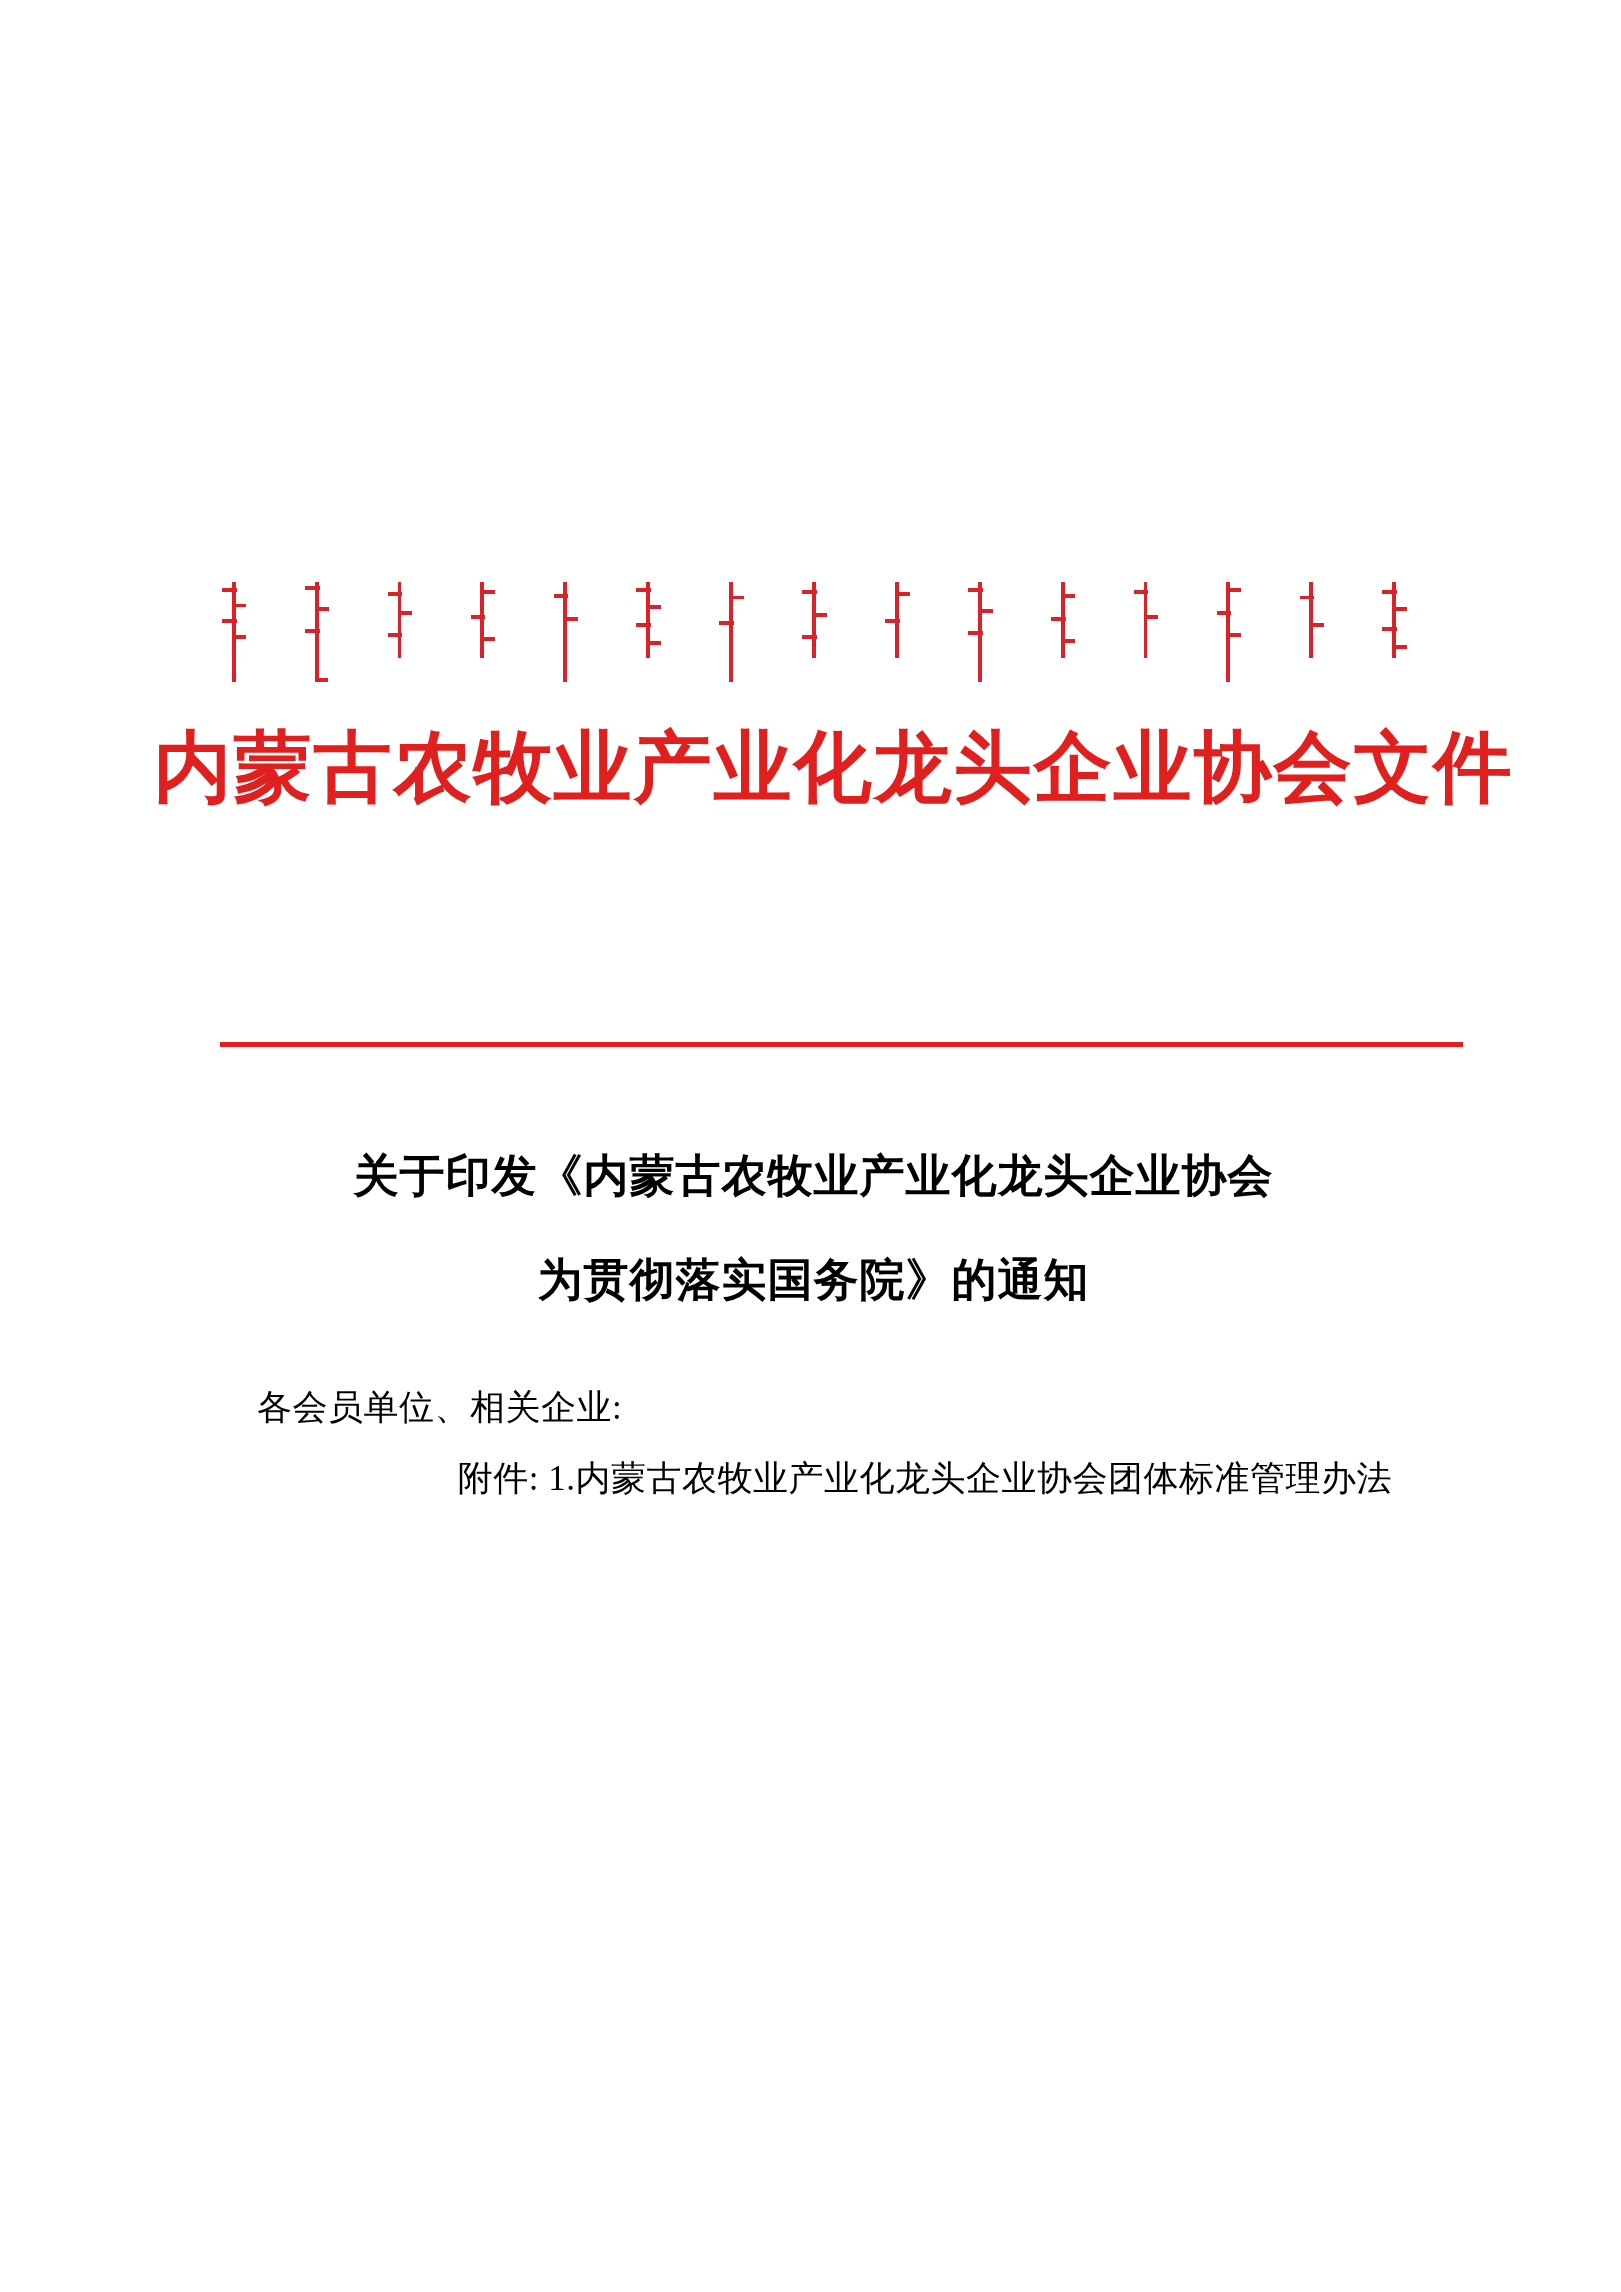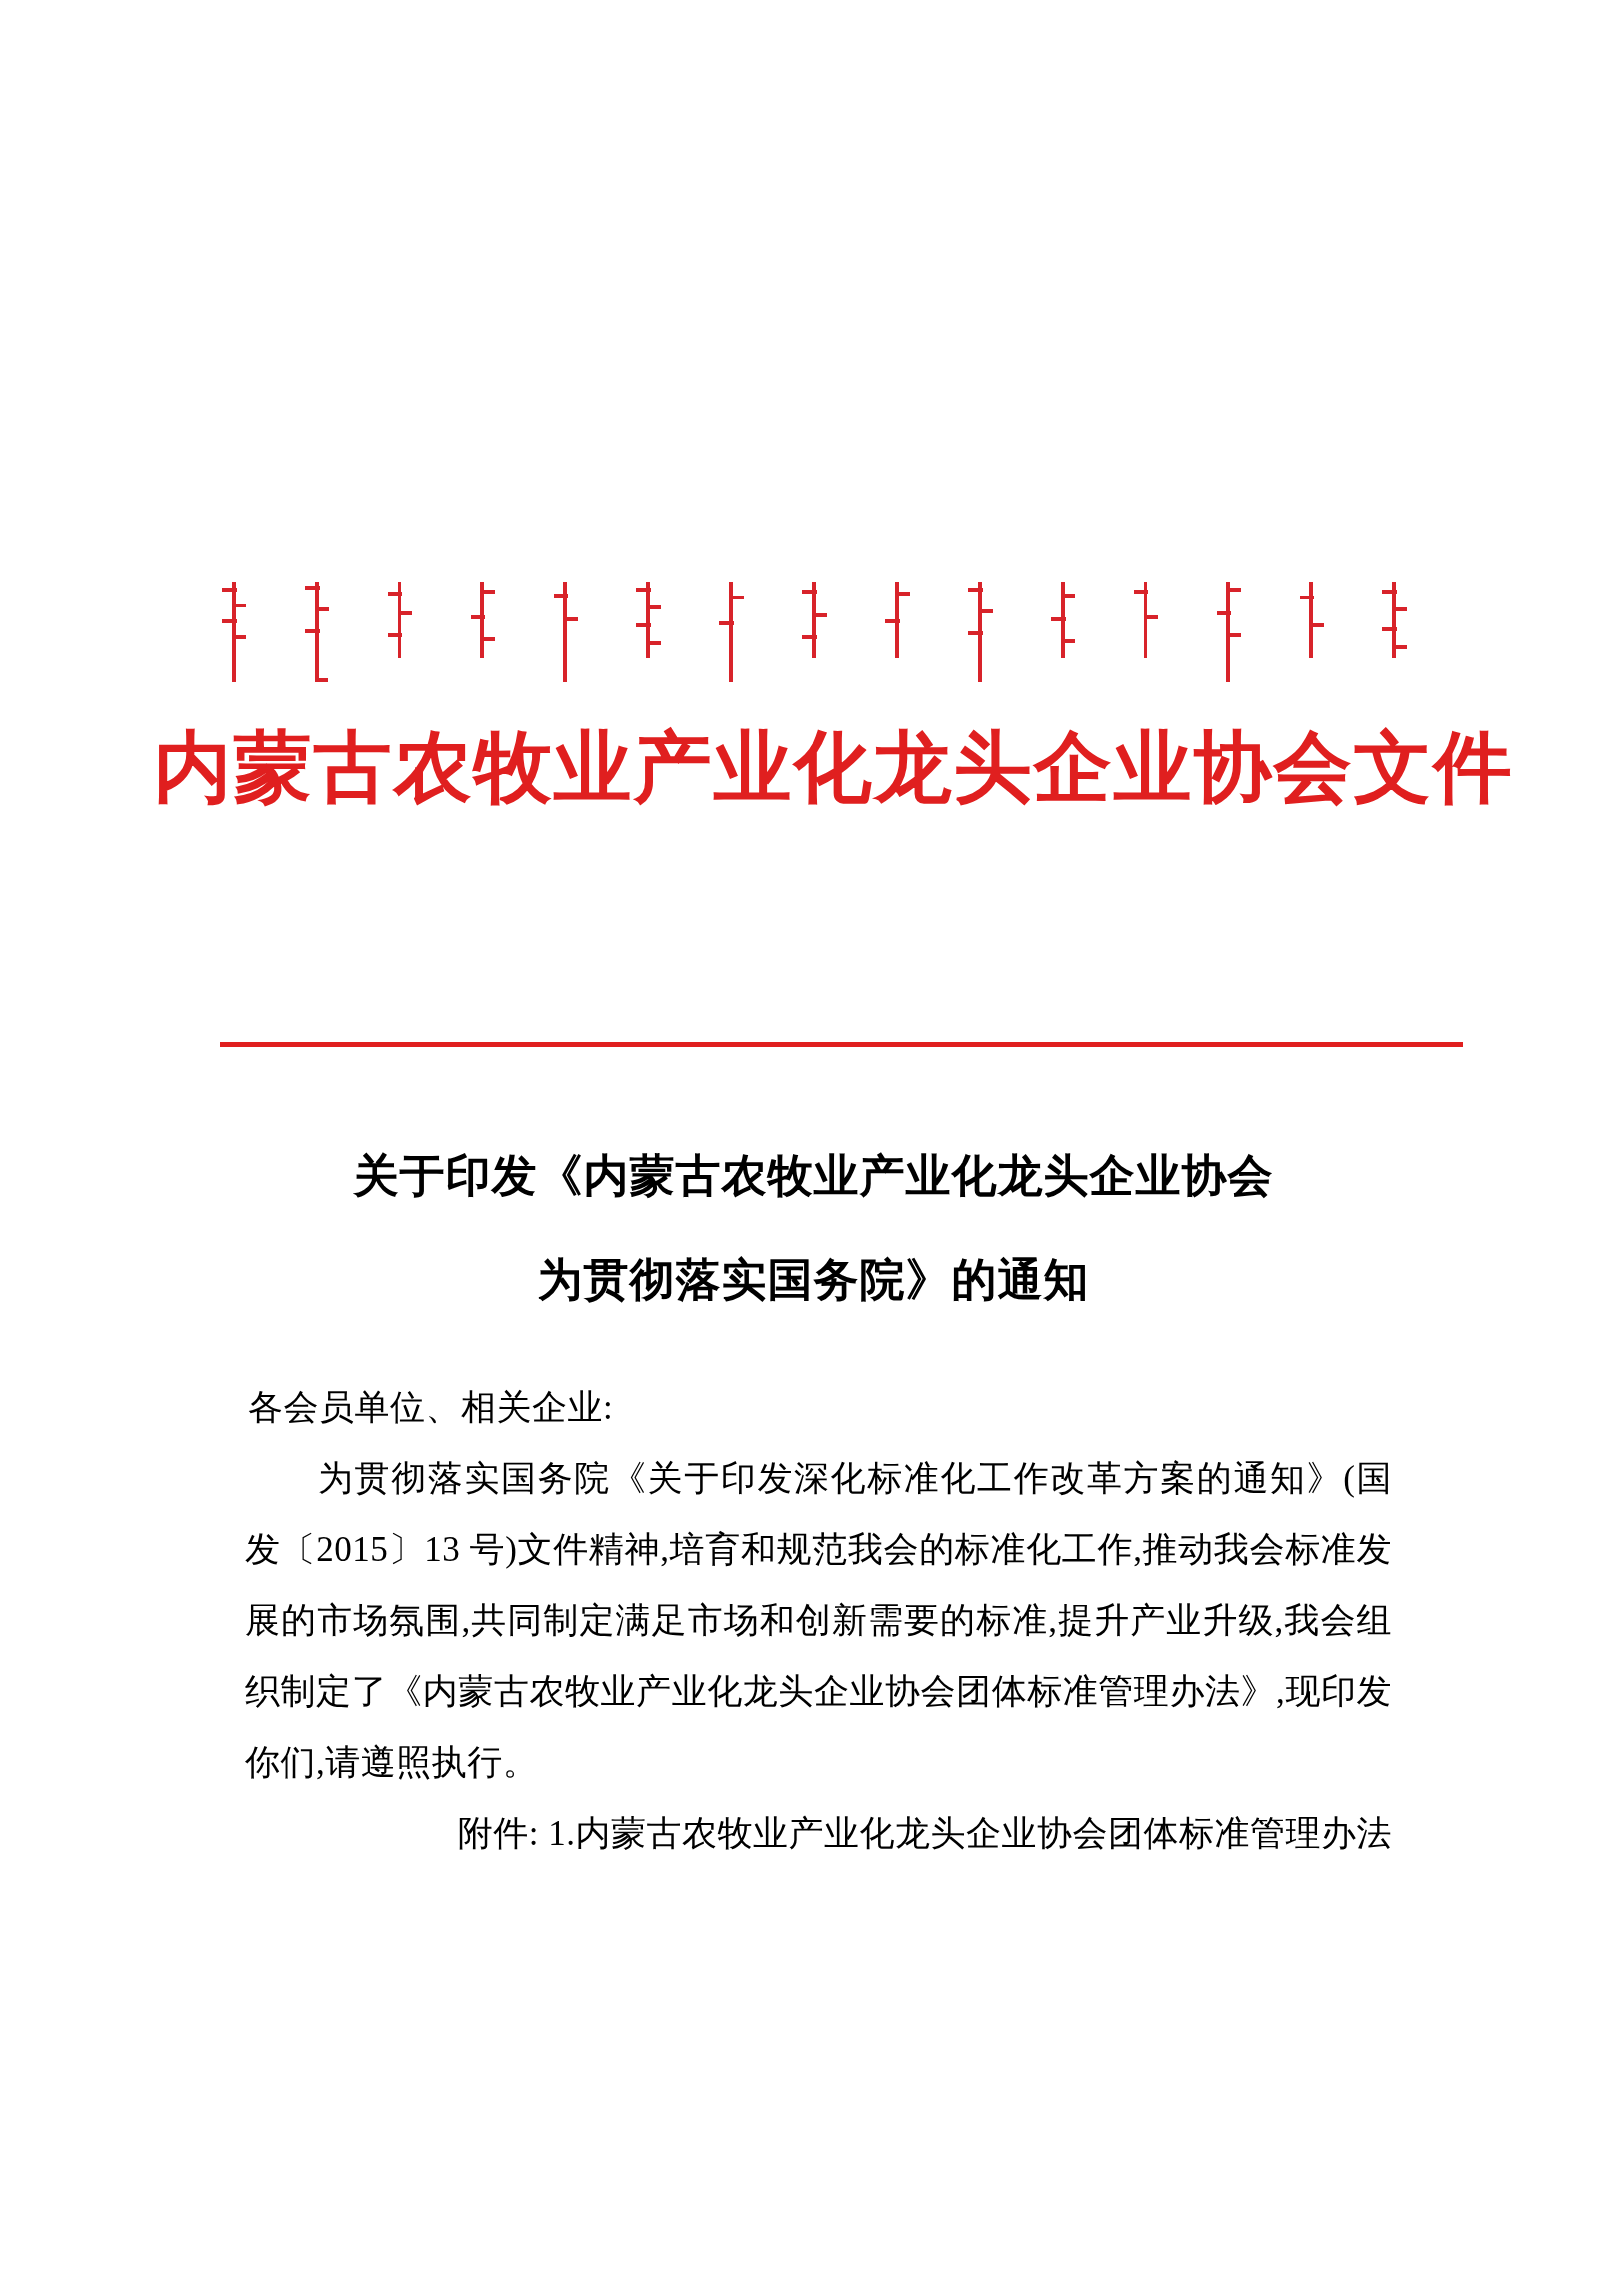--- a/index.html
+++ b/index.html
@@ -132,21 +132,21 @@
     position: absolute;
     top: 1372px;
     left: 245px;
     width: 1147px;
     font-size: 35px;
     line-height: 71px;
     color: #000;
     letter-spacing: 0.5px;
   }
   .salutation {
-    margin: 0 0 0 3px;
+    margin: 0 0 0 12px;
     text-align: justify;
   }
   .para {
     margin: 0;
     text-indent: 73px;
     text-align: justify;
     text-justify: inter-ideograph;
   }
   .attachment {
     margin: 0;
@@ -247,18 +247,17 @@
 
   <div class="red-rule"></div>
 
   <div class="doc-title">
     <span>关于印发《内蒙古农牧业产业化龙头企业协会</span>
     <span class="line2">为贯彻落实国务院》的通知</span>
   </div>
 
   <div class="body-wrap">
     <p class="salutation">各会员单位、相关企业:</p>
-    <p class="para">为贯彻落实国务院《关于印发深化标准化工作改革方案的通知》(国发〔2015〕13 号)文件精神,培育和规范我会的标准化工作,推动我会标准发展的市场氛围,共同制定满足市场和创新需要的标准,提升产业升级,我会组织制定了《内蒙古农牧业产业化龙头企业协会团体标准管理办法》,现印发你们,请遵照执行。</p>
     <p class="attachment">附件: 1.内蒙古农牧业产业化龙头企业协会团体标准管理办法</p>
   </div>
 
 </div>
 
 
 </body></html>

